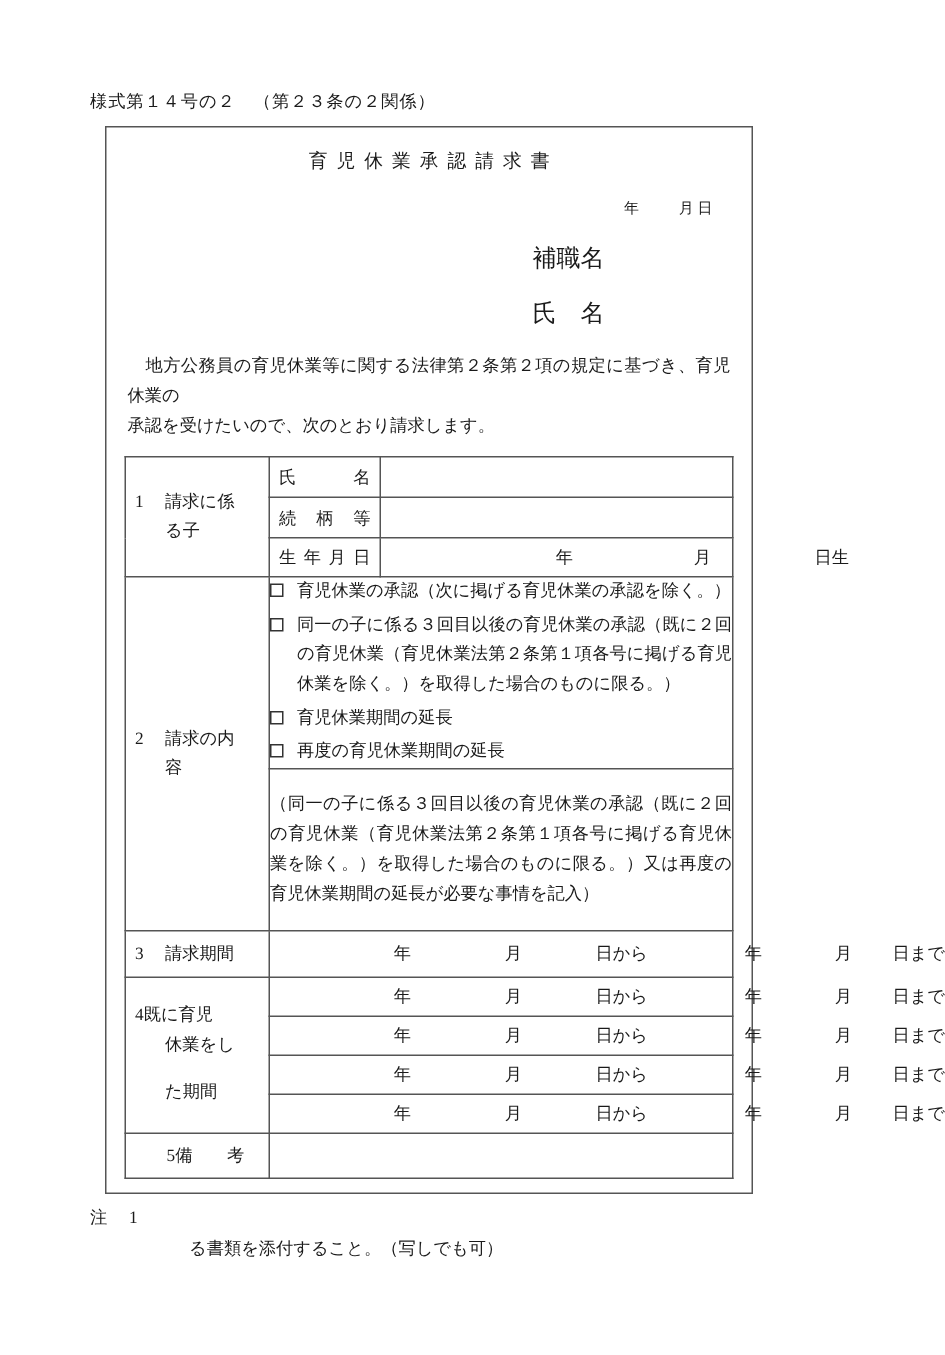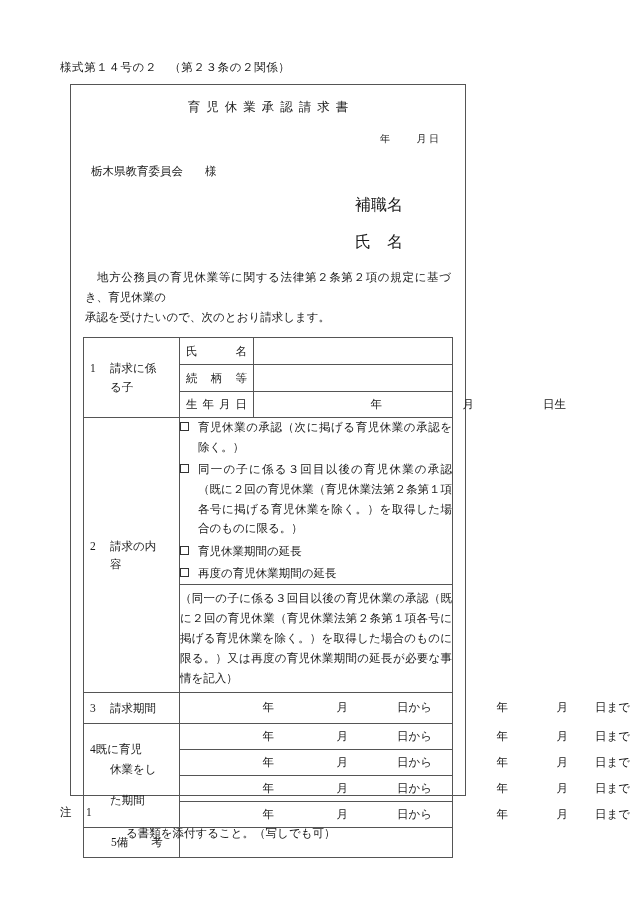--- a/index.html
+++ b/index.html
@@ -24,21 +24,21 @@
     font-size: 11.5px;
     letter-spacing: 0.6px;
     white-space: nowrap;
   }
 
   
   .frame {
     position: absolute;
     left: 70px;
     top: 84px;
-    width: 396px;
+    width: 432px;
     height: 712px;
     border: 1px solid #555;
     padding: 0;
   }
 
   .inner {
     position: absolute;
     left: 12px;
     right: 12px;
     top: 0;
@@ -198,23 +198,20 @@
     <div class="inner">
 
       <div class="doc-title">育児休業承認請求書</div>
 
       <div class="date-line">
         <span class="g">年</span>
         <span class="g">月</span>
         <span>日</span>
       </div>
 
-      <div class="addressee">
-        <span>栃木県教育委員会</span><span class="sama">様</span>
-      </div>
 
       <div class="sig-block">
         <span>補職名</span>
       </div>
 
       <div class="sig-block second">
         <span>氏　名</span>
       </div>
 
       <div class="body-para">

